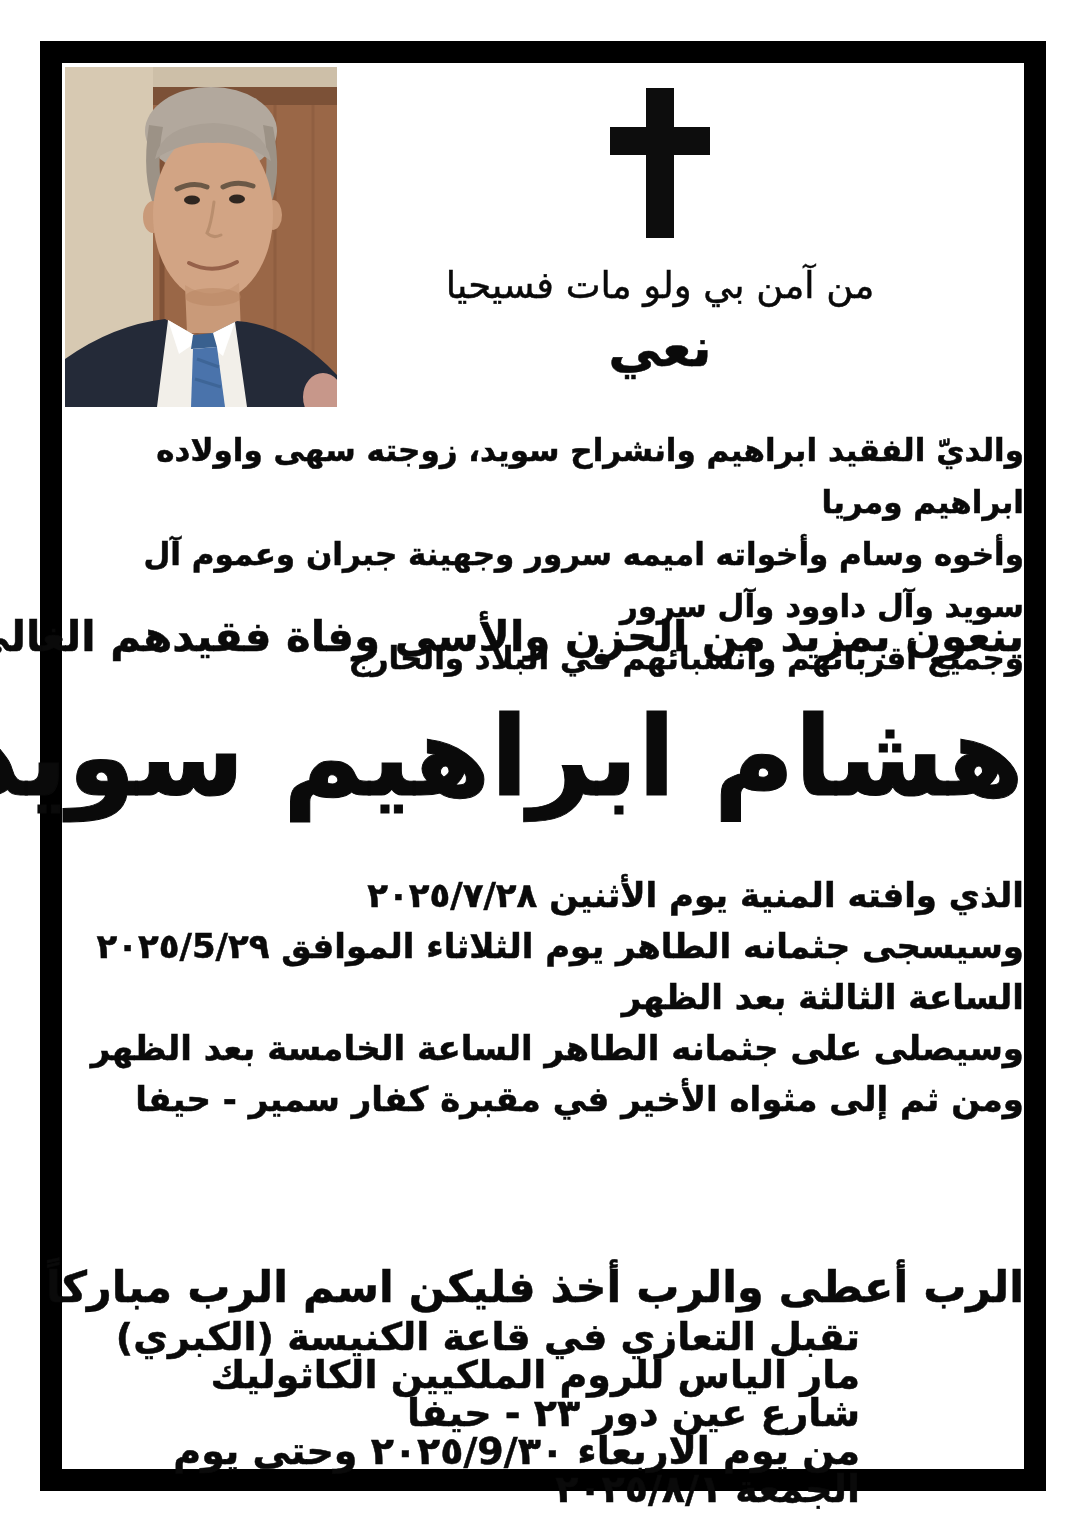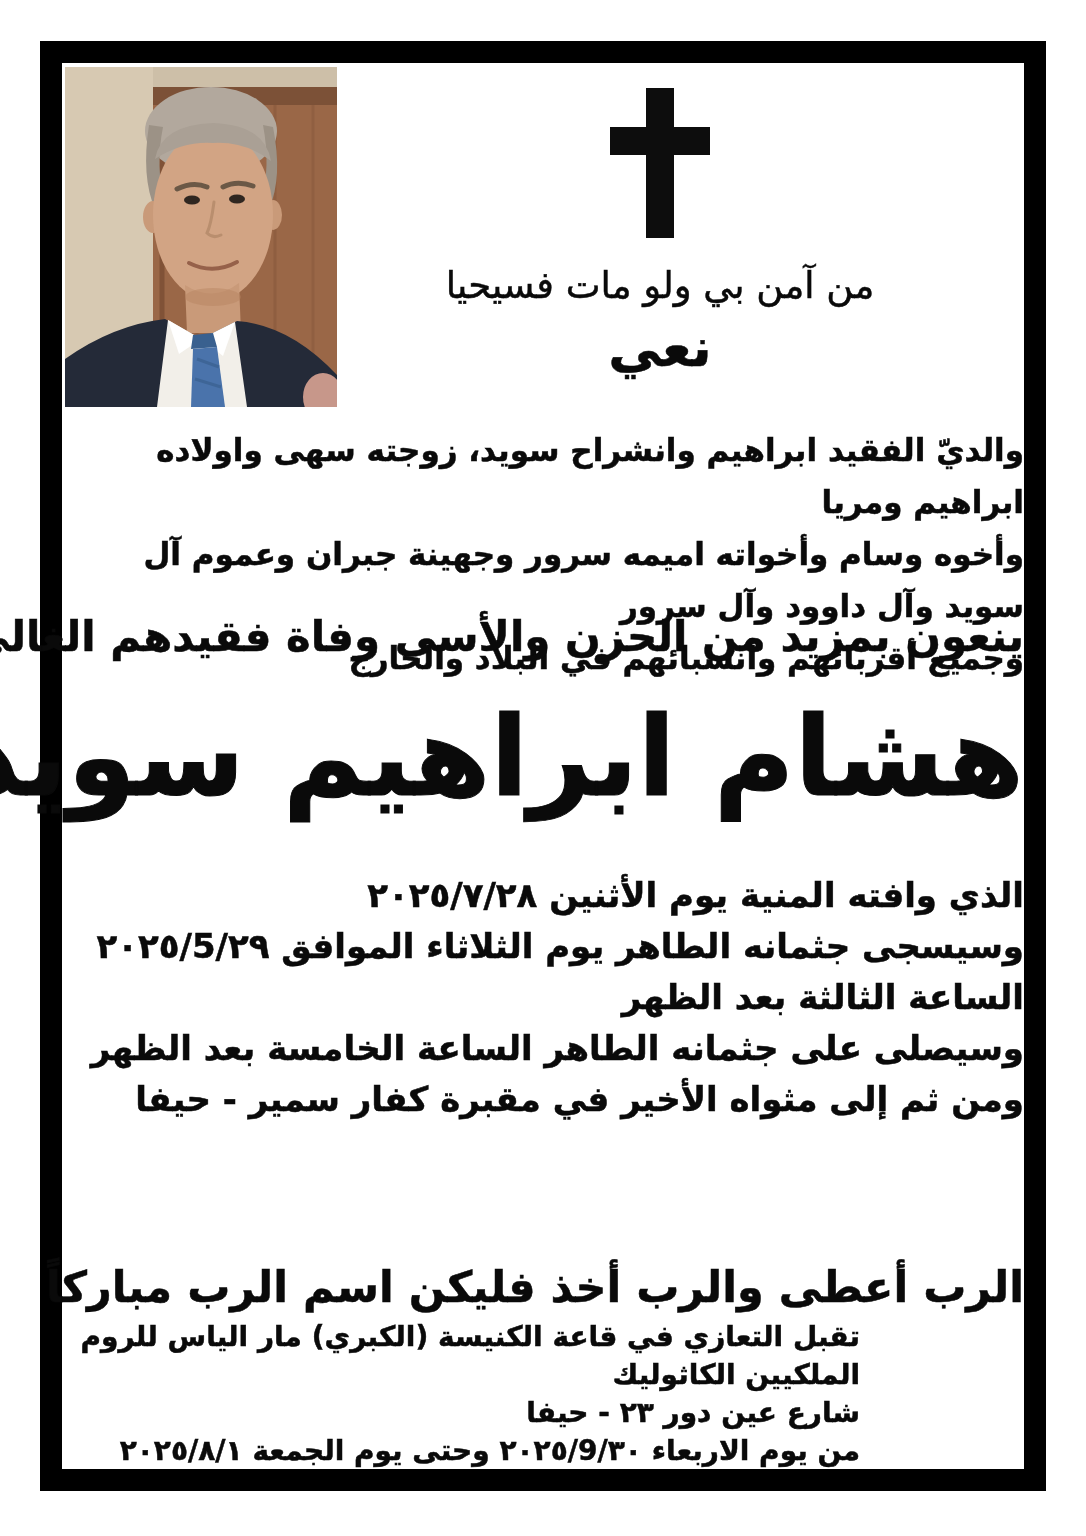--- a/index.html
+++ b/index.html
@@ -46,21 +46,21 @@
   .details{
     position:absolute;left:62px;top:870px;width:962px;
     font-size:34px;line-height:51px;
   }
   .scripture{
     position:absolute;left:62px;top:1240px;width:962px;
     font-size:43px;line-height:56px;white-space:nowrap;margin-top:19px;
   }
   .condolences{
     position:absolute;left:62px;top:1318px;width:798px;
-    font-size:28px;line-height:38px;
+    font-size:38px;line-height:38px;
   }
 </style>
 </head>
 <body>
 
 <div class="page">
 
   <div class="frame"></div>
 
   <div class="photo">

